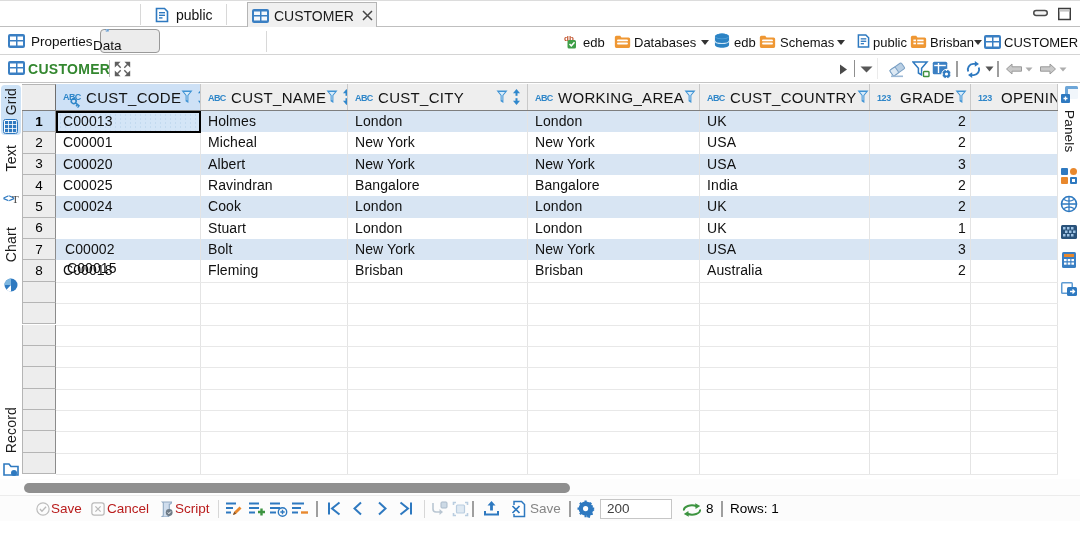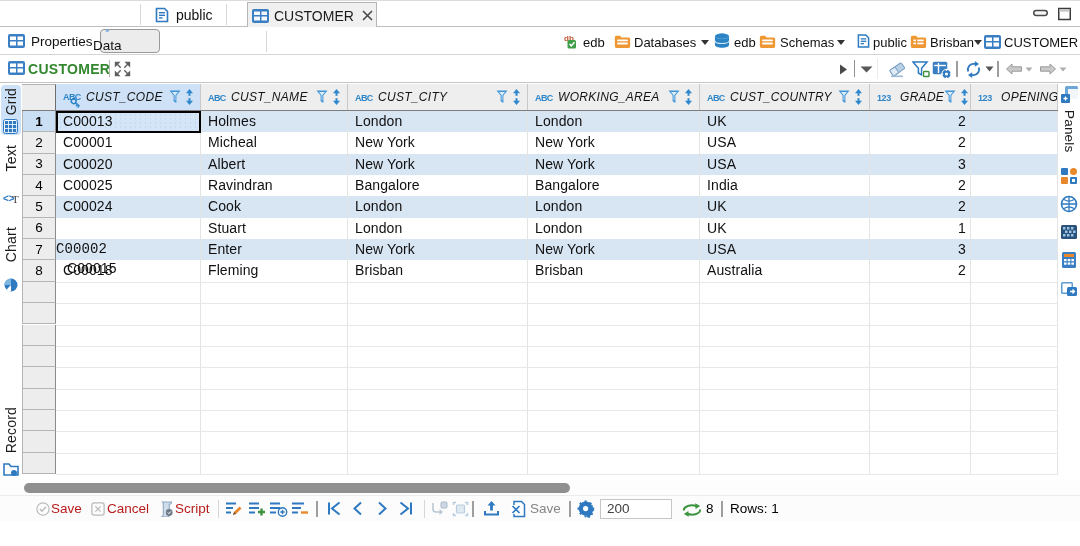--- a/index.html
+++ b/index.html
@@ -14,21 +14,21 @@
   .tabsep { position:absolute; top:3px; height:21px; width:1px; background:#d8d8d8; }
   #tabcust { position:absolute; left:247px; top:1px; width:130px; height:26px; background:#f0f0f0; border:1px solid #b5b5b5; border-bottom:none; display:flex; align-items:center; gap:5px; padding-left:4px; font-size:14px; }
   
   #tabbar2 { left:0; top:27px; width:1080px; height:28px; background:#fff; border-bottom:1px solid #d4d4d4; }
   .tab2 { position:absolute; top:2px; height:24px; display:flex; align-items:center; gap:6px; font-size:13.5px; color:#111; }
   
   #filterbar { left:0; top:55px; width:1080px; height:28px; background:#fff; border-bottom:1px solid #c4c4c4; }
   
   #gridwrap { left:0; top:83px; width:1080px; height:396px; background:#fff; }
   .hdrcell { position:absolute; top:1px; height:26px; overflow:hidden; background:#efefef; border-right:1px solid #c9c9c9; display:flex; align-items:center; }
-  .hdrname { font-size:12px; letter-spacing:0.3px; color:#141414; margin-left:4px;font-style:italic; }
+  .hdrname { font-size:15px; letter-spacing:0.3px; color:#141414; margin-left:4px; }
   .rowstripe { position:absolute; left:56px; width:1002px; height:21.35px; }
   .gutcell { position:absolute; left:22px; width:34px; height:21.35px; background:#ededed; border:1px solid #b5b5b5; border-right:1px solid #8b8b8b; border-top:none; display:flex; align-items:center; justify-content:center; font-size:13.5px; color:#000; }
   .cellv { position:absolute; font-size:14px; letter-spacing:0.1px; color:#101010; height:21.35px; line-height:21.35px; white-space:nowrap; }
   .vline { position:absolute; width:1px; background:#e4e4e4; }
   .hline { position:absolute; height:1px; background:#e8e8e8; left:56px; width:1002px; }
   
   #scrollzone { left:0; top:479px; width:1080px; height:16px; background:#fdfdfd; }
   #hthumb { position:absolute; left:24px; top:4px; width:546px; height:10px; border-radius:5px; background:#8f8f8f; }
   #toolbar { left:0; top:495px; width:1080px; height:26px; background:#fcfcfc; border-top:1px solid #ececec; }
   .tbtxt { color:#b91c1c; font-size:13.5px; }
@@ -448,22 +448,22 @@
     <div class="cellv" style="left:355px;top:113.40px;">London</div>
     <div class="cellv" style="left:535px;top:113.40px;">London</div>
     <div class="cellv" style="left:707px;top:113.40px;">UK</div>
     <div class="cellv" style="left:870px;top:113.40px;width:96px;text-align:right;">2</div>
     <div class="cellv" style="left:67px;top:134.75px;margin-top:40px;">C00015</div>
     <div class="cellv" style="left:208px;top:134.75px;">Stuart</div>
     <div class="cellv" style="left:355px;top:134.75px;">London</div>
     <div class="cellv" style="left:535px;top:134.75px;">London</div>
     <div class="cellv" style="left:707px;top:134.75px;">UK</div>
     <div class="cellv" style="left:870px;top:134.75px;width:96px;text-align:right;">1</div>
-    <div class="cellv" style="left:56px;top:156.10px;font-family:Liberation Mono, monospace;">C00002</div>
-    <div class="cellv" style="left:208px;top:156.10px;">Enter</div>
+    <div class="cellv" style="left:65px;top:156.10px;">C00002</div>
+    <div class="cellv" style="left:208px;top:156.10px;">Bolt</div>
     <div class="cellv" style="left:355px;top:156.10px;">New York</div>
     <div class="cellv" style="left:535px;top:156.10px;">New York</div>
     <div class="cellv" style="left:707px;top:156.10px;">USA</div>
     <div class="cellv" style="left:870px;top:156.10px;width:96px;text-align:right;">3</div>
     <div class="cellv" style="left:63px;top:177.45px;">C00018</div>
     <div class="cellv" style="left:208px;top:177.45px;">Fleming</div>
     <div class="cellv" style="left:355px;top:177.45px;">Brisban</div>
     <div class="cellv" style="left:535px;top:177.45px;">Brisban</div>
     <div class="cellv" style="left:707px;top:177.45px;">Australia</div>
     <div class="cellv" style="left:870px;top:177.45px;width:96px;text-align:right;">2</div>

